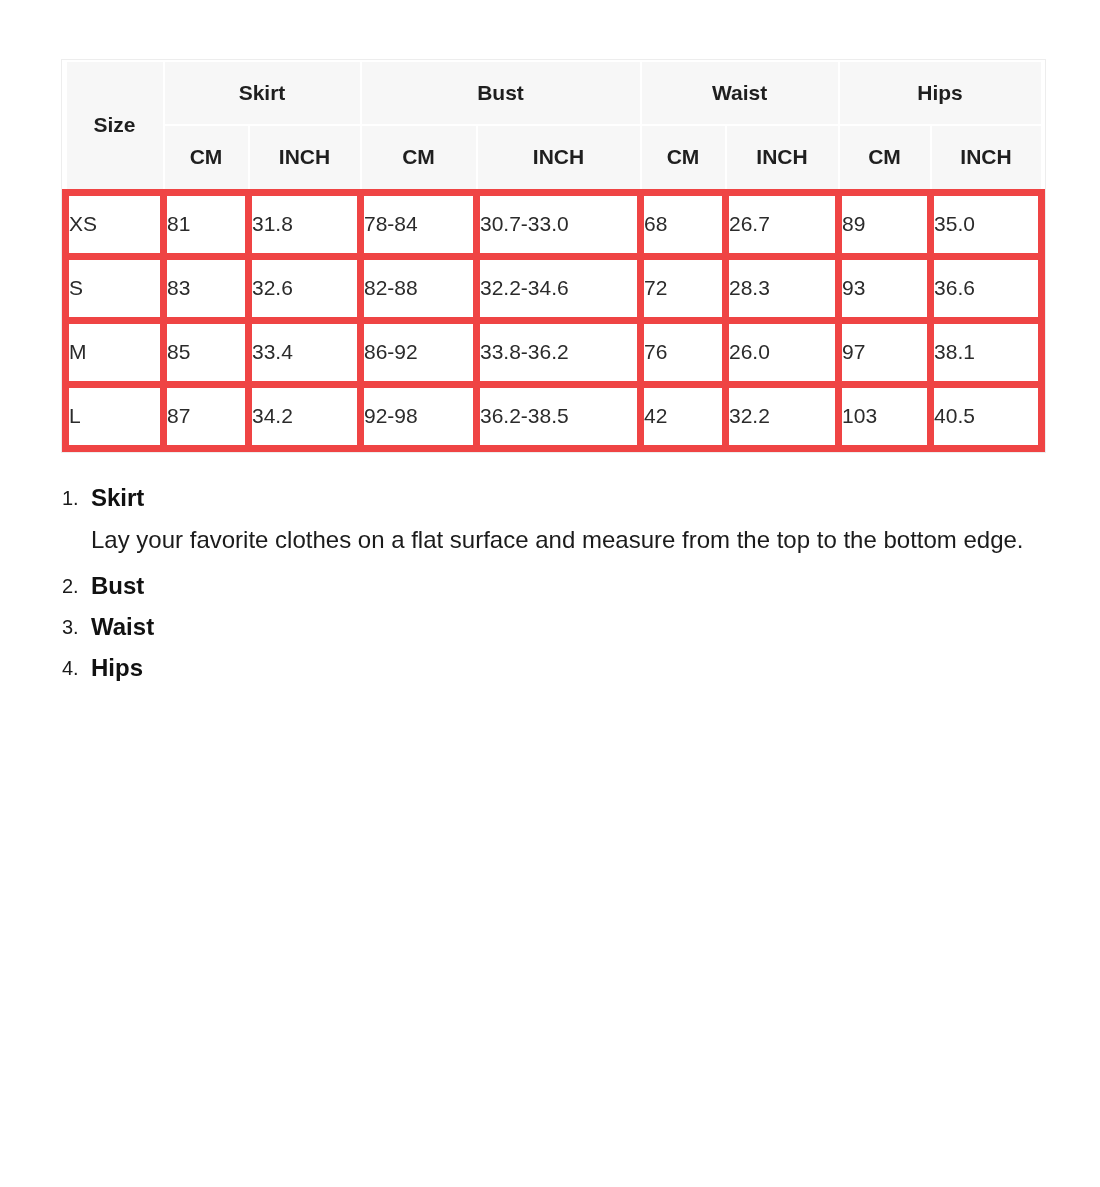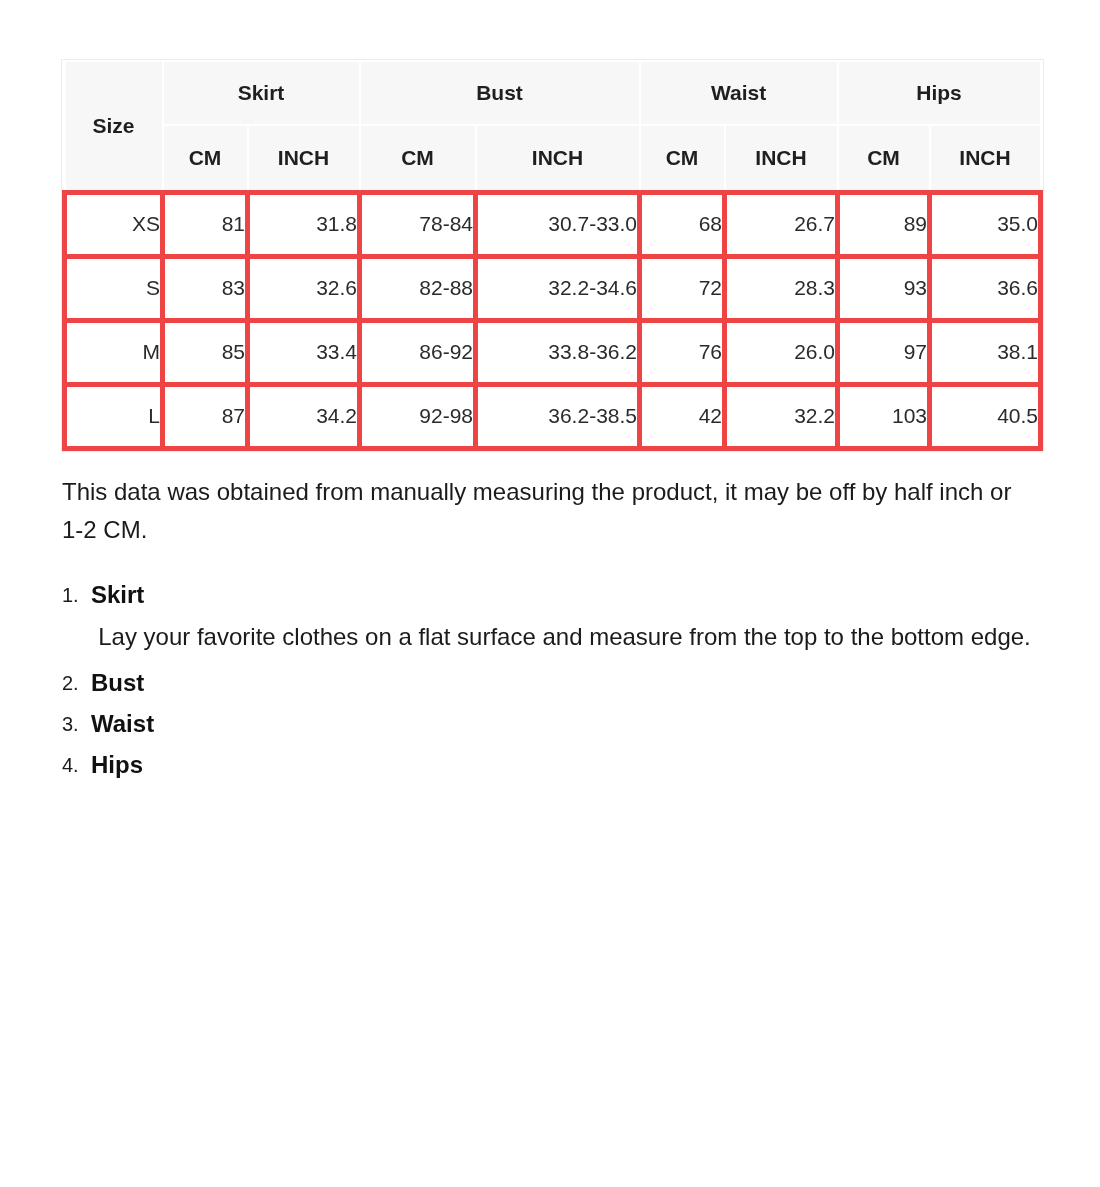--- a/index.html
+++ b/index.html
@@ -24,24 +24,24 @@
   }
   table.size-chart th {
     background: #f7f7f7;
     border: 2px solid #ffffff;
     font-weight: bold;
     font-size: 21px;
     color: #1f1f1f;
     text-align: center;
   }
   table.size-chart td {
-    border: 5px solid #ef4444;
+    border: 7px solid #ef4444;
     font-size: 21px;
     font-weight: normal;
-    text-align: right;
+    text-align: left;
     color: #2b2b2b;
     background: #ffffff;
   }
   table.size-chart thead tr.group-row th { height: 64px; }
   table.size-chart thead tr.unit-row th { height: 67px; }
   table.size-chart tbody td { height: 64px; }
 
   
   .howto-title {
     margin-top: 46px;
@@ -74,21 +74,20 @@
   ol.howto-list .step-title {
     font-size: 24px;
     font-weight: bold;
     color: #111111;
   }
   ol.howto-list .step-desc {
     margin-top: 9px;
     font-size: 24px;
     line-height: 38px;
     color: #1b1b1b;
-    text-align: center;
   }
 </style>
 </head>
 <body>
 
 <div class="page">
 
   <table class="size-chart">
     <colgroup>
       <col style="width:98px">
@@ -162,21 +161,20 @@
         <td>36.2-38.5</td>
         <td>42</td>
         <td>32.2</td>
         <td>103</td>
         <td>40.5</td>
       </tr>
     </tbody>
   </table>
 
 
-  <p class="howto-intro">This data was obtained from manually measuring the product, it may be off by half inch or 1-2 CM.</p>
 
   <ol class="howto-list">
     <li>
       <span class="step-number">1.</span>
       <div class="step-title">Skirt</div>
       <div class="step-desc">Lay your favorite clothes on a flat surface and measure from the top to the bottom edge.</div>
     </li>
     <li>
       <span class="step-number">2.</span>
       <div class="step-title">Bust</div>

